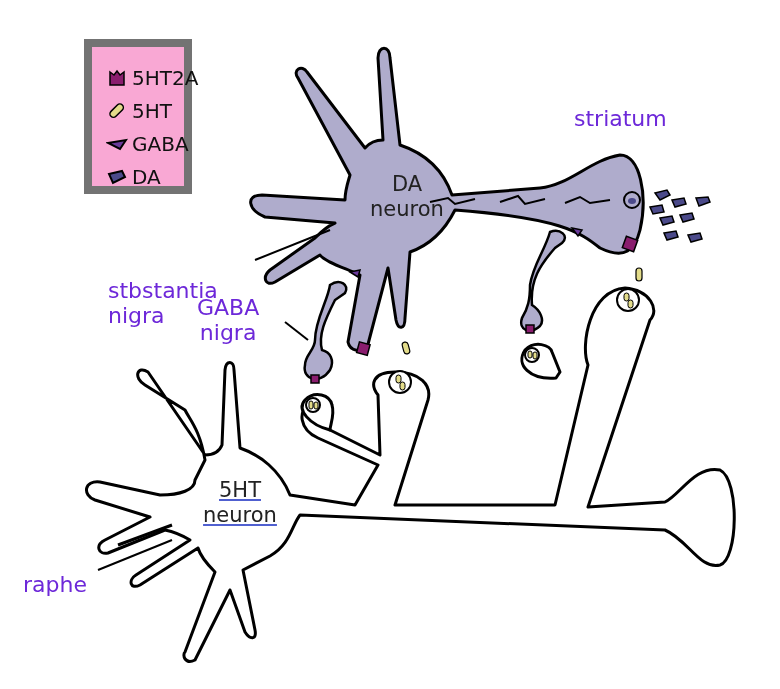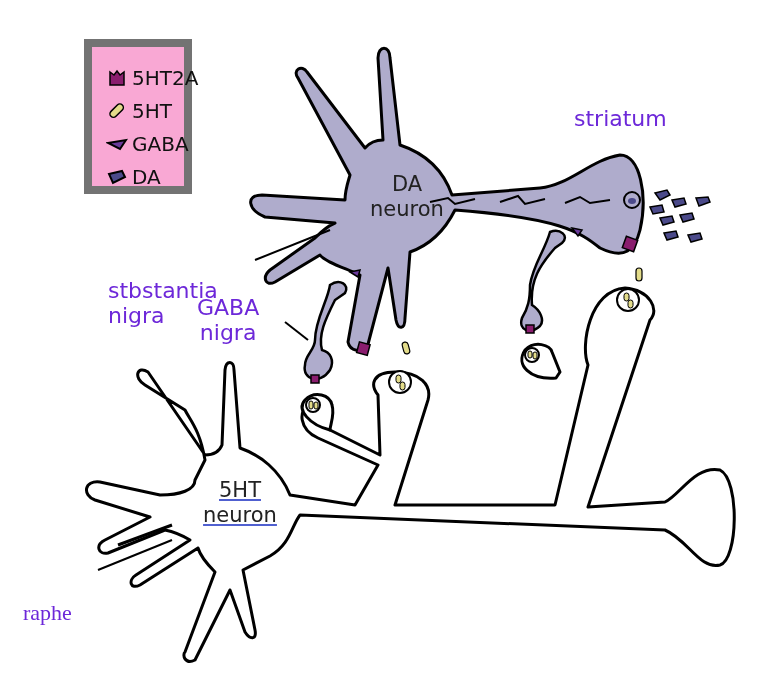--- a/index.html
+++ b/index.html
@@ -191,13 +191,13 @@
 </div>
 <div class="lbl" style="left:574px; top:106px;">striatum</div>
 <div class="lbl" style="left:108px; top:234px;margin-top:44px;">
   <div>stbstantia</div>
   <div>nigra</div>
 </div>
 <div class="lbl" style="left:197px; top:295px; text-align:center;">
   <div>GABA</div>
   <div>nigra</div>
 </div>
-<div class="lbl" style="left:23px; top:600px;font-family:Liberation Serif, serif;">raphe</div>
+<div class="lbl" style="left:23px; top:572px;">raphe</div>
 
 </body></html>

